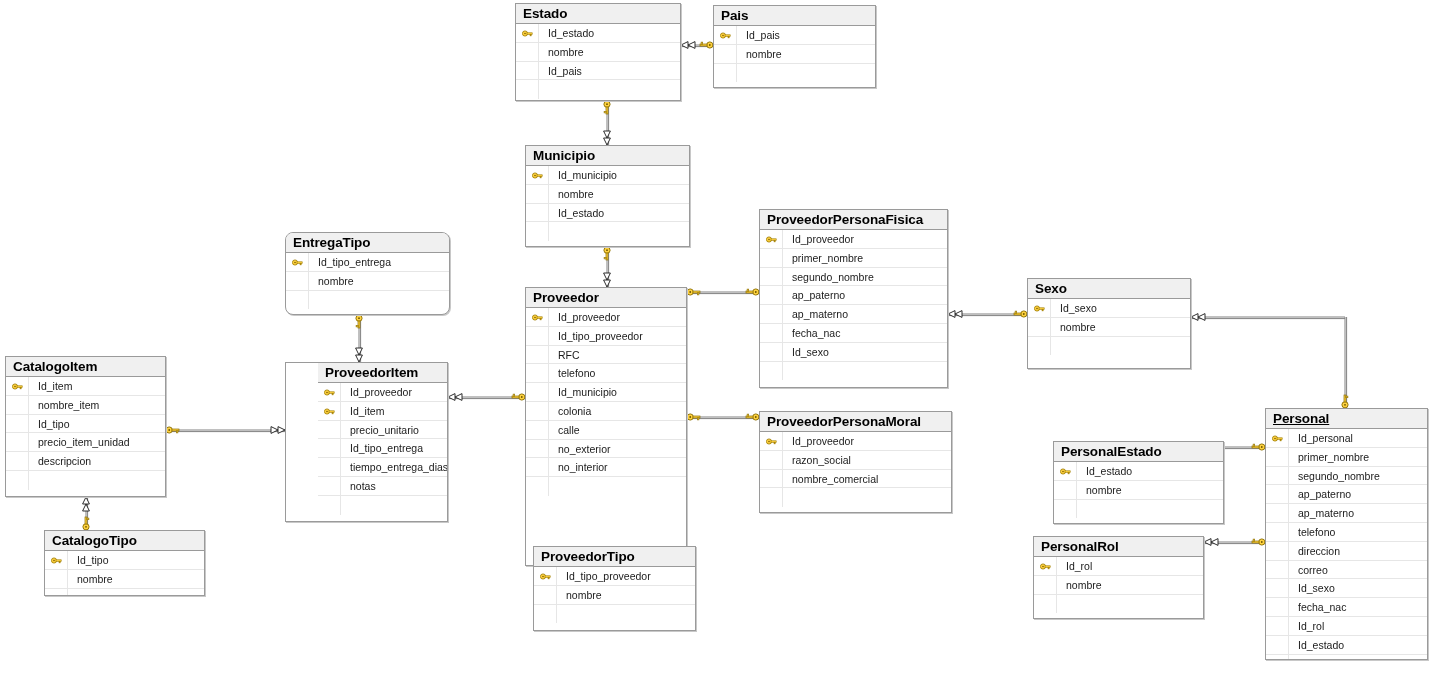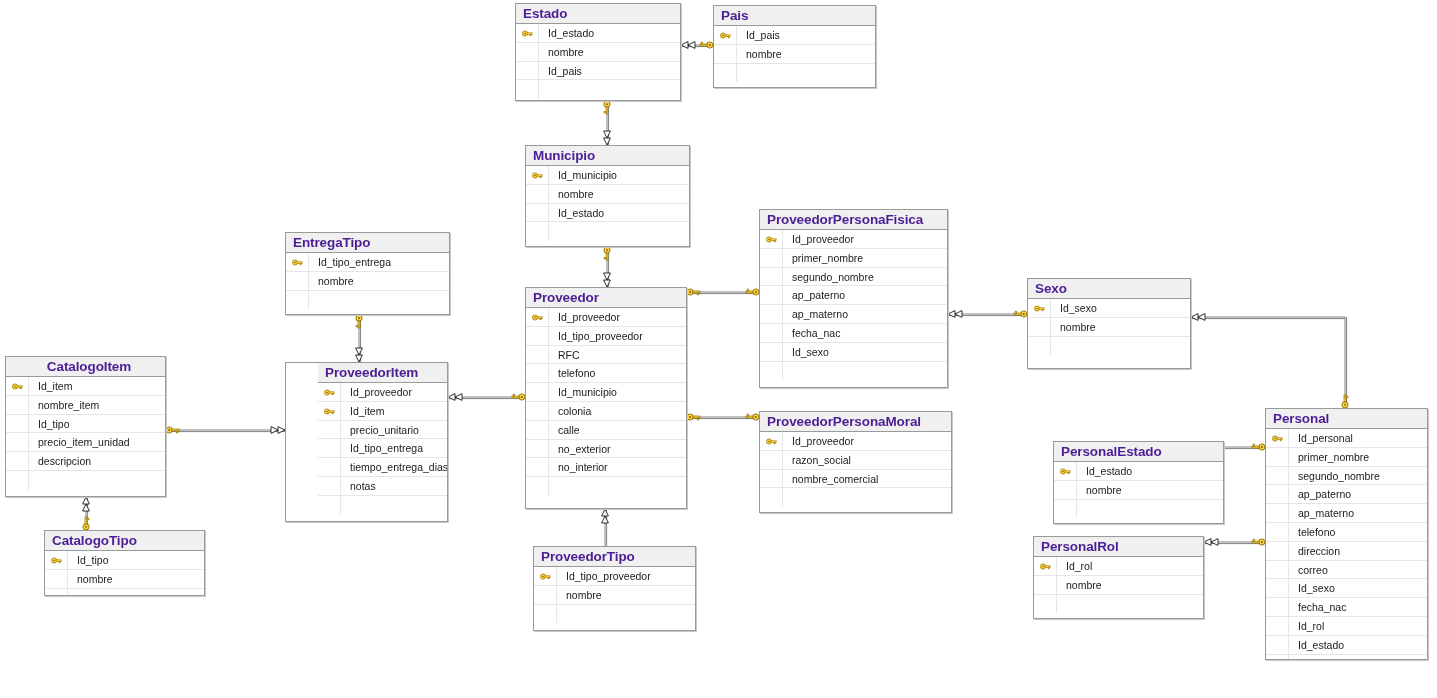--- a/index.html
+++ b/index.html
@@ -17,21 +17,21 @@
     background:#ffffff;
     border:1px solid #9a9a9a;
     box-shadow:1px 1px 0 0 #c8c8c8;
     box-sizing:border-box;
     overflow:hidden;
   }
   .entity .title{
     height:20px;line-height:19px;
     background:#f0f0f0;
     border-bottom:1px solid #9a9a9a;
-    font-size:13.5px;font-weight:bold;color:#4c1d95;
+    font-size:13.5px;font-weight:bold;color:#000000;
     padding-left:7px;
     letter-spacing:-0.1px;
     white-space:nowrap;
     box-sizing:border-box;
   }
   .entity .rows{ }
   .entity .row{
     height:18.8px;line-height:18.8px;
     border-bottom:1px solid #e6e6e6;
     font-size:10.5px;color:#1a1a1a;
@@ -336,21 +336,21 @@
         </div>
         <div class="row">
           <div class="gut"></div>
           <span class="nm">Id_estado</span>
         </div>
         <div class="row pad">
           <div class="gut"></div>
         </div>
       </div>
     </div>
-    <div class="entity" style="left: 285px; top: 232px; width: 165px; height: 83px;">
+    <div class="entity" style="left: 285px; top: 232px; width: 165px; height: 83px; border-radius: 8px;">
       <div class="title">EntregaTipo</div>
       <div class="rows">
         <div class="row">
           <div class="gut">
             <span class="keyico">
               <svg width="11" height="9" viewBox="0 0 11 9">
                 <circle cx="3" cy="4.5" r="2.6" fill="#ffd23f" stroke="#9c7a00" stroke-width="0.8"></circle>
                 <circle cx="3" cy="4.5" r="0.8" fill="#7a5f00"></circle>
                 <rect x="5" y="3.8" width="5.2" height="1.5" fill="#ffd23f" stroke="#9c7a00" stroke-width="0.6"></rect>
                 <rect x="8" y="5.2" width="1.2" height="1.7" fill="#ffd23f" stroke="#9c7a00" stroke-width="0.5"></rect>
@@ -361,21 +361,21 @@
         </div>
         <div class="row">
           <div class="gut"></div>
           <span class="nm">nombre</span>
         </div>
         <div class="row pad">
           <div class="gut"></div>
         </div>
       </div>
     </div>
-    <div class="entity" style="left: 525px; top: 287px; width: 162px; height: 222px;">
+    <div class="entity" style="left: 525px; top: 287px; width: 162px; height: 279px;">
       <div class="title">Proveedor</div>
       <div class="rows">
         <div class="row">
           <div class="gut">
             <span class="keyico">
               <svg width="11" height="9" viewBox="0 0 11 9">
                 <circle cx="3" cy="4.5" r="2.6" fill="#ffd23f" stroke="#9c7a00" stroke-width="0.8"></circle>
                 <circle cx="3" cy="4.5" r="0.8" fill="#7a5f00"></circle>
                 <rect x="5" y="3.8" width="5.2" height="1.5" fill="#ffd23f" stroke="#9c7a00" stroke-width="0.6"></rect>
                 <rect x="8" y="5.2" width="1.2" height="1.7" fill="#ffd23f" stroke="#9c7a00" stroke-width="0.5"></rect>
@@ -513,21 +513,21 @@
         </div>
         <div class="row">
           <div class="gut"></div>
           <span class="nm">nombre</span>
         </div>
         <div class="row pad">
           <div class="gut"></div>
         </div>
       </div>
     </div>
-    <div class="entity" style="left: 5px; top: 356px; width: 161px; height: 141px; text-align: center;">
+    <div class="entity" style="left: 5px; top: 356px; width: 161px; height: 141px;">
       <div class="title">CatalogoItem</div>
       <div class="rows">
         <div class="row">
           <div class="gut">
             <span class="keyico">
               <svg width="11" height="9" viewBox="0 0 11 9">
                 <circle cx="3" cy="4.5" r="2.6" fill="#ffd23f" stroke="#9c7a00" stroke-width="0.8"></circle>
                 <circle cx="3" cy="4.5" r="0.8" fill="#7a5f00"></circle>
                 <rect x="5" y="3.8" width="5.2" height="1.5" fill="#ffd23f" stroke="#9c7a00" stroke-width="0.6"></rect>
                 <rect x="8" y="5.2" width="1.2" height="1.7" fill="#ffd23f" stroke="#9c7a00" stroke-width="0.5"></rect>
@@ -700,21 +700,21 @@
         </div>
         <div class="row">
           <div class="gut"></div>
           <span class="nm">nombre</span>
         </div>
         <div class="row pad">
           <div class="gut"></div>
         </div>
       </div>
     </div>
-    <div class="entity" style="left: 1265px; top: 408px; width: 163px; height: 252px;">
+    <div class="entity" style="left: 1265px; top: 408px; width: 163px; height: 252px; text-decoration: underline;">
       <div class="title">Personal</div>
       <div class="rows">
         <div class="row">
           <div class="gut">
             <span class="keyico">
               <svg width="11" height="9" viewBox="0 0 11 9">
                 <circle cx="3" cy="4.5" r="2.6" fill="#ffd23f" stroke="#9c7a00" stroke-width="0.8"></circle>
                 <circle cx="3" cy="4.5" r="0.8" fill="#7a5f00"></circle>
                 <rect x="5" y="3.8" width="5.2" height="1.5" fill="#ffd23f" stroke="#9c7a00" stroke-width="0.6"></rect>
                 <rect x="8" y="5.2" width="1.2" height="1.7" fill="#ffd23f" stroke="#9c7a00" stroke-width="0.5"></rect>

